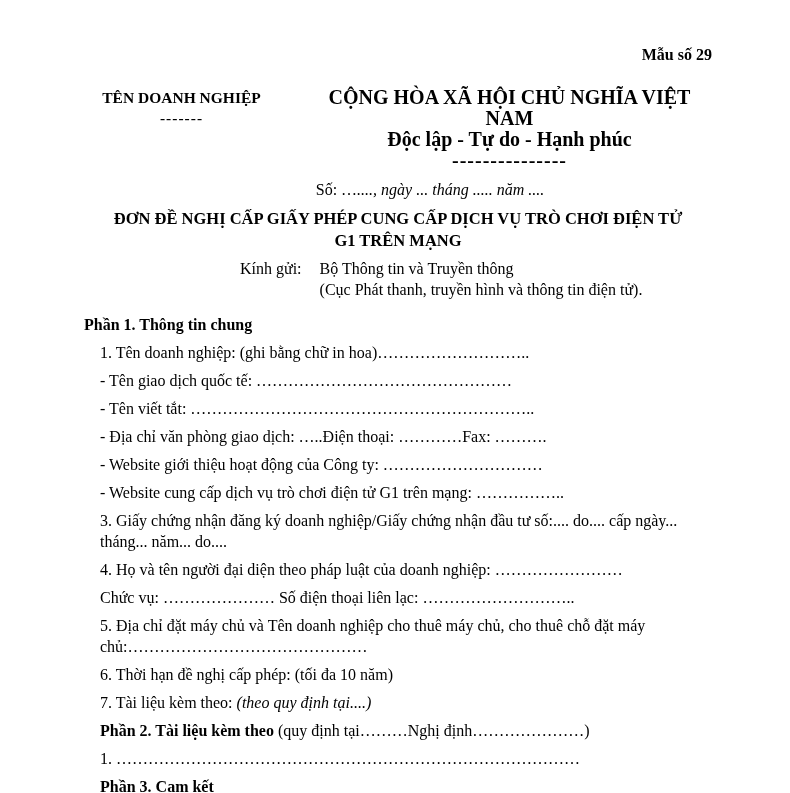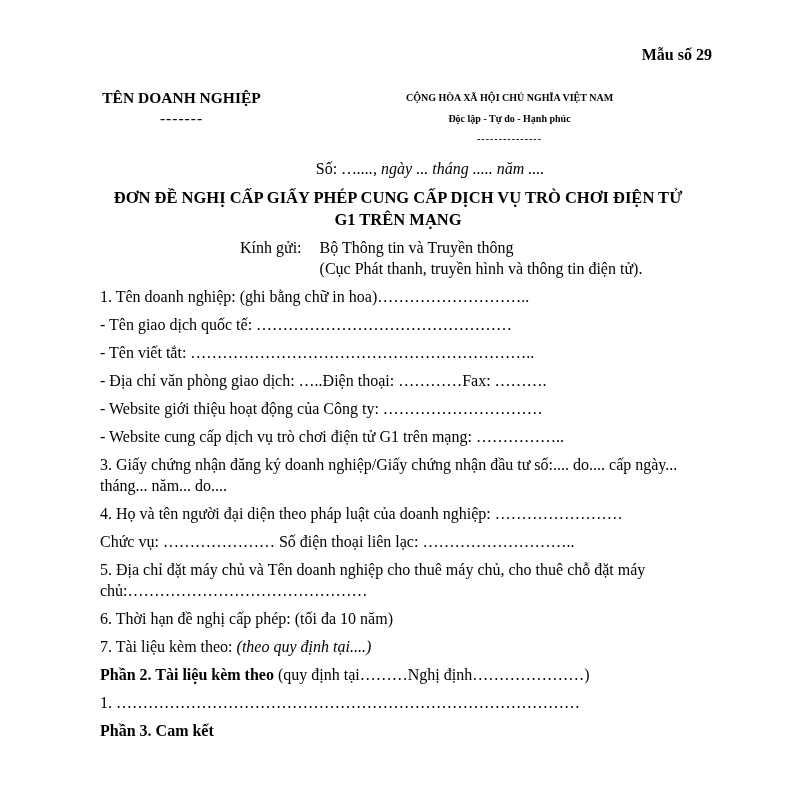--- a/index.html
+++ b/index.html
@@ -30,21 +30,21 @@
     width: 195px;
     text-align: center;
     font-weight: bold;
     font-size: 15.5px;
     line-height: 21px;
   }
   .header-right {
     width: 405px;
     text-align: center;
     font-weight: bold;
-    font-size: 10px;
+    font-size: 20px;
     line-height: 21px;
   }
   .divider { font-weight: bold; letter-spacing: 1px; line-height: 20px; }
   .ref-row {
     display: flex;
     justify-content: center;
     margin-top: 9px;
     font-size: 16px;
     line-height: 21px;
   }
@@ -109,20 +109,21 @@
   </div>
 
   <div class="recipient">
     <span class="recipient-label">Kính gửi:</span>
     <span>
       <div>Bộ Thông tin và Truyền thông</div>
       <div>(Cục Phát thanh, truyền hình và thông tin điện tử).</div>
     </span>
   </div>
 
+  <div class="section-heading">Phần 1. Thông tin chung</div>
 
   <p class="line">1. Tên doanh nghiệp: (ghi bằng chữ in hoa)………………………..</p>
   <p class="line">- Tên giao dịch quốc tế: …………………………………………</p>
   <p class="line">- Tên viết tắt: ………………………………………………………..</p>
   <p class="line">- Địa chỉ văn phòng giao dịch: …..Điện thoại: …………Fax: ……….</p>
   <p class="line">- Website giới thiệu hoạt động của Công ty: …………………………</p>
   <p class="line">- Website cung cấp dịch vụ trò chơi điện tử G1 trên mạng: ……………..</p>
   <p class="line">3. Giấy chứng nhận đăng ký doanh nghiệp/Giấy chứng nhận đầu tư số:.... do.... cấp ngày... tháng... năm... do....</p>
   <p class="line">4. Họ và tên người đại diện theo pháp luật của doanh nghiệp: ……………………</p>
   <p class="line">Chức vụ: ………………… Số điện thoại liên lạc: ………………………..</p>

